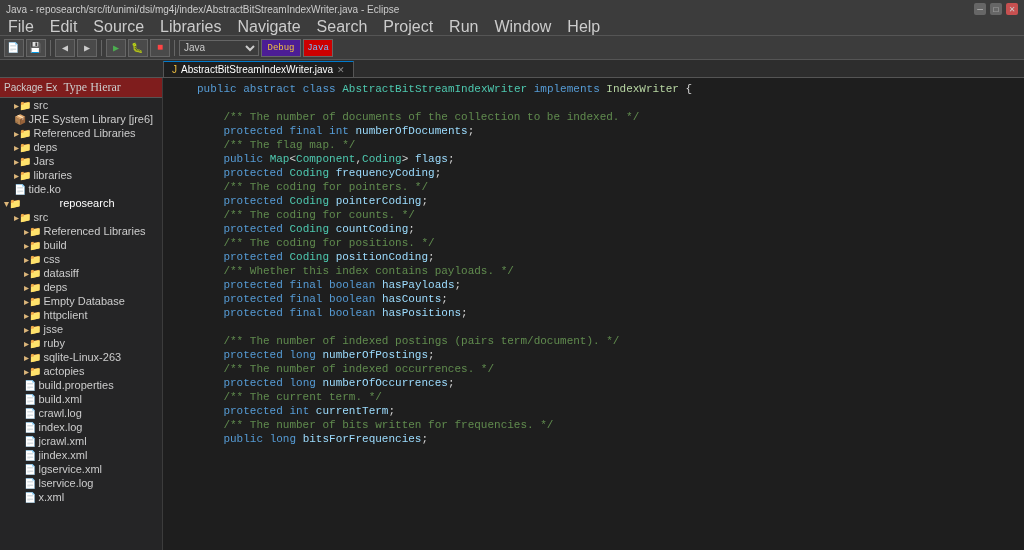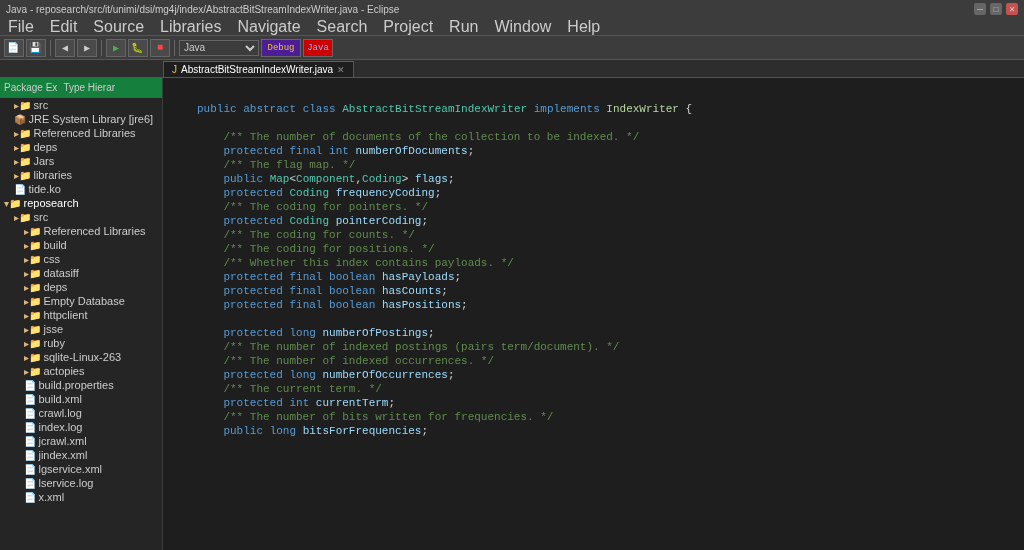--- a/index.html
+++ b/index.html
@@ -24,31 +24,31 @@
     #main { display: flex; height: calc(550px - 18px - 18px - 24px - 18px); }
 
     
     #editor-tabs { background: #2d2d2d; height: 18px; display: flex; align-items: flex-end; border-bottom: 1px solid #555; padding-left: 163px; }
     .editor-tab { height: 16px; padding: 0 8px; background: #3c3c3c; border: 1px solid #555; border-bottom: none; display: flex; align-items: center; font-size: 10px; font-family: Arial, sans-serif; color: #ccc; cursor: pointer; gap: 4px; }
     .editor-tab.active { background: #1e1e1e; color: #fff; border-top: 1px solid #007acc; }
     .tab-close { font-size: 9px; color: #888; }
 
     
     #sidebar { width: 163px; background: #252526; border-right: 1px solid #3c3c3c; overflow-y: auto; flex-shrink: 0; font-size: 11px; font-family: Arial, sans-serif; }
-    .sidebar-toolbar { height: 20px; display: flex; align-items: center; padding: 0 4px; background: #15803d; border-bottom: 1px solid #555; gap: 2px; text-align: center; }
+    .sidebar-toolbar { height: 20px; display: flex; align-items: center; padding: 0 4px; background: #7f1d1d; border-bottom: 1px solid #555; gap: 2px; text-align: center; }
     .tree-item { padding: 1px 4px; cursor: pointer; display: flex; align-items: center; gap: 2px; color: #ccc; white-space: nowrap; }
     .tree-indent-1 { padding-left: 14px; }
     .tree-indent-2 { padding-left: 24px; }
     .folder-icon { color: #dcb67a; font-size: 10px; }
     .file-icon { color: #75beff; font-size: 10px; }
     .jar-icon { color: #b5b563; font-size: 10px; }
 
     
     #editor { flex: 1; background: #1e1e1e; overflow: hidden; display: flex; flex-direction: column; }
-    #code-area { flex: 1; overflow-y: auto; overflow-x: hidden; padding: 4px 0; position: relative; margin-top: 20px; }
+    #code-area { flex: 1; overflow-y: auto; overflow-x: hidden; padding: 4px 0; position: relative; }
     .code-line { display: flex; min-height: 14px; line-height: 14px; }
     .line-num { width: 30px; text-align: right; padding-right: 8px; color: #858585; font-size: 11px; flex-shrink: 0; user-select: none; }
     .line-content { flex: 1; padding-left: 4px; font-size: 11px; white-space: pre; }
 
     
     .kw { color: #569cd6; }
     .comment { color: #608b4e; }
     .var { color: #9cdcfe; }
     .cls { color: #4ec9b0; }
     .iface { color: #b8d7a3; }
@@ -110,21 +110,21 @@
     <span>AbstractBitStreamIndexWriter.java</span>
     <span class="tab-close">✕</span>
   </div>
 </div>
 
 <div id="main">
 
   <div id="sidebar">
     <div class="sidebar-toolbar">
       <span style="font-size:10px; color:#ccc;">Package Ex</span>
-      <span style="margin-left:4px; font-size:10px; color:#ccc;">Type Hierar</span>
+      <span style="margin-left:4px; font-size:12px; color:#ccc;font-family:Liberation Serif, serif;">Type Hierar</span>
     </div>
 
     <div class="tree-item tree-indent-1">
       <span class="folder-icon">▸📁</span>
       <span> src</span>
     </div>
     <div class="tree-item tree-indent-1">
       <span class="jar-icon">📦</span>
       <span> JRE System Library [jre6]</span>
     </div>
@@ -143,21 +143,21 @@
     <div class="tree-item tree-indent-1">
       <span class="folder-icon">▸📁</span>
       <span> libraries</span>
     </div>
     <div class="tree-item tree-indent-1">
       <span class="file-icon">📄</span>
       <span> tide.ko</span>
     </div>
     <div class="tree-item">
       <span class="folder-icon">▾📁</span>
-      <span style="color:#fff;"> reposearch</span>
+      <span style="color:#fff;margin-left:36px;"> reposearch</span>
     </div>
     <div class="tree-item tree-indent-1">
       <span class="folder-icon">▸📁</span>
       <span> src</span>
     </div>
     <div class="tree-item tree-indent-2">
       <span class="folder-icon">▸📁</span>
       <span> Referenced Libraries</span>
     </div>
     <div class="tree-item tree-indent-2">
@@ -285,26 +285,34 @@
       <div class="code-line">
         <span class="line-num"></span>
         <span class="line-content">    <span class="prot">protected</span> <span class="cls">Coding</span> <span class="var">pointerCoding</span>;</span>
       </div>
 
       <div class="code-line">
         <span class="line-num"></span>
         <span class="line-content">    <span class="comment">/** The coding for counts. */</span></span>
       </div>
 
+      <div class="code-line">
+        <span class="line-num"></span>
+        <span class="line-content">    <span class="prot">protected</span> <span class="cls">Coding</span> <span class="var">countCoding</span>;</span>
+      </div>
 
       <div class="code-line">
         <span class="line-num"></span>
         <span class="line-content">    <span class="comment">/** The coding for positions. */</span></span>
       </div>
 
+      <div class="code-line">
+        <span class="line-num"></span>
+        <span class="line-content">    <span class="prot">protected</span> <span class="cls">Coding</span> <span class="var">positionCoding</span>;</span>
+      </div>
 
       <div class="code-line">
         <span class="line-num"></span>
         <span class="line-content">    <span class="comment">/** Whether this index contains payloads. */</span></span>
       </div>
 
       <div class="code-line">
         <span class="line-num"></span>
         <span class="line-content">    <span class="prot">protected</span> <span class="kw">final</span> <span class="kw">boolean</span> <span class="var">hasPayloads</span>;</span>
       </div>
@@ -321,30 +329,30 @@
         <span class="line-content">    <span class="prot">protected</span> <span class="kw">final</span> <span class="kw">boolean</span> <span class="var">hasPositions</span>;</span>
       </div>
 
       <div class="code-line">
         <span class="line-num"></span>
         <span class="line-content"></span>
       </div>
 
       <div class="code-line">
         <span class="line-num"></span>
+        <span class="line-content">    <span class="comment">/** The number of indexed postings (pairs term/document). */</span></span>
+      </div>
+
+      <div class="code-line">
+        <span class="line-num"></span>
         <span class="line-content">    <span class="prot">protected</span> <span class="kw">long</span> <span class="var">numberOfPostings</span>;</span>
       </div>
 
       <div class="code-line">
         <span class="line-num"></span>
-        <span class="line-content">    <span class="comment">/** The number of indexed postings (pairs term/document). */</span></span>
-      </div>
-
-      <div class="code-line">
-        <span class="line-num"></span>
         <span class="line-content">    <span class="comment">/** The number of indexed occurrences. */</span></span>
       </div>
 
       <div class="code-line">
         <span class="line-num"></span>
         <span class="line-content">    <span class="prot">protected</span> <span class="kw">long</span> <span class="var">numberOfOccurrences</span>;</span>
       </div>
 
       <div class="code-line">
         <span class="line-num"></span>

